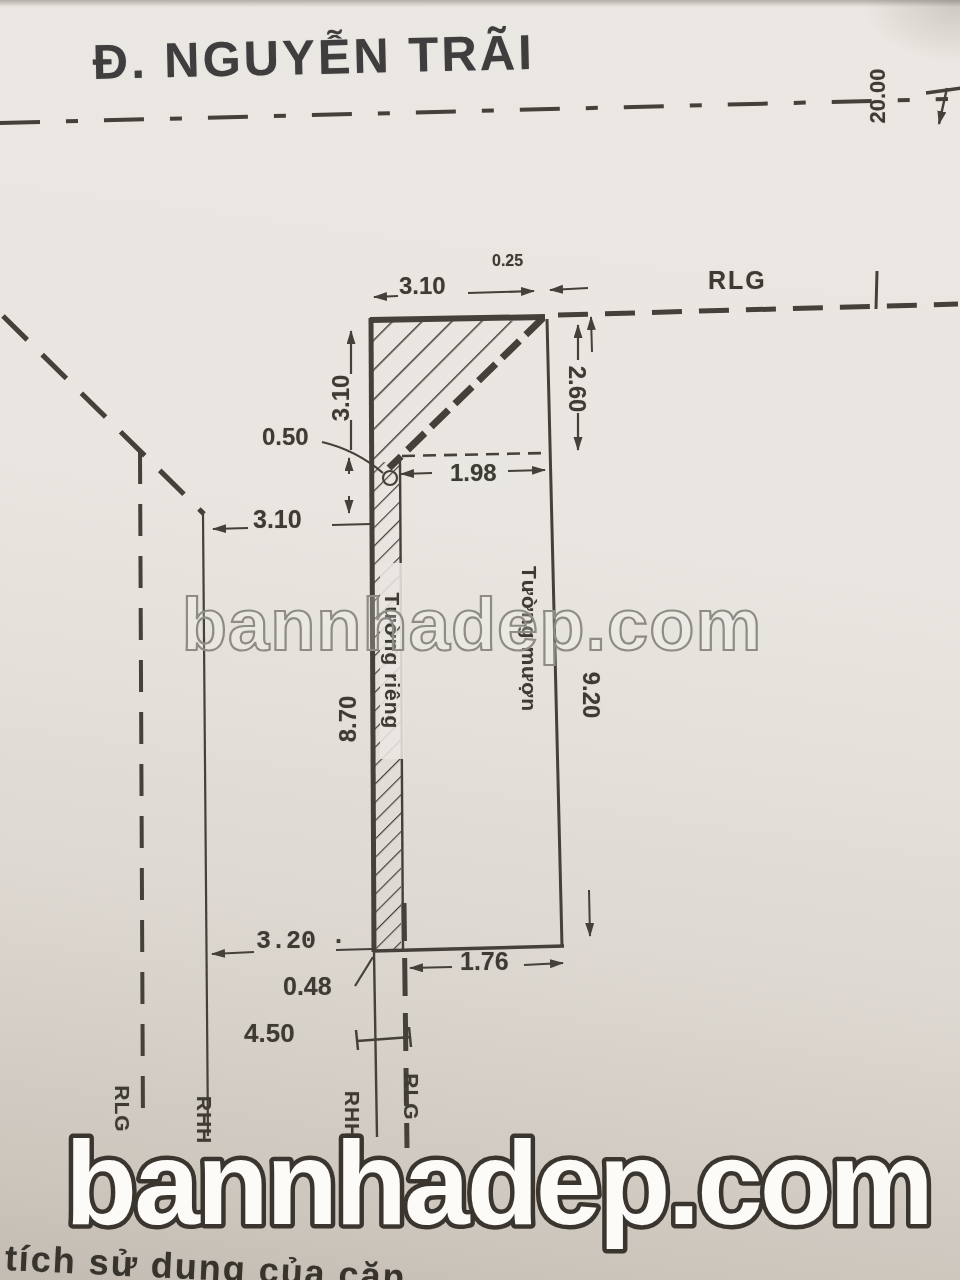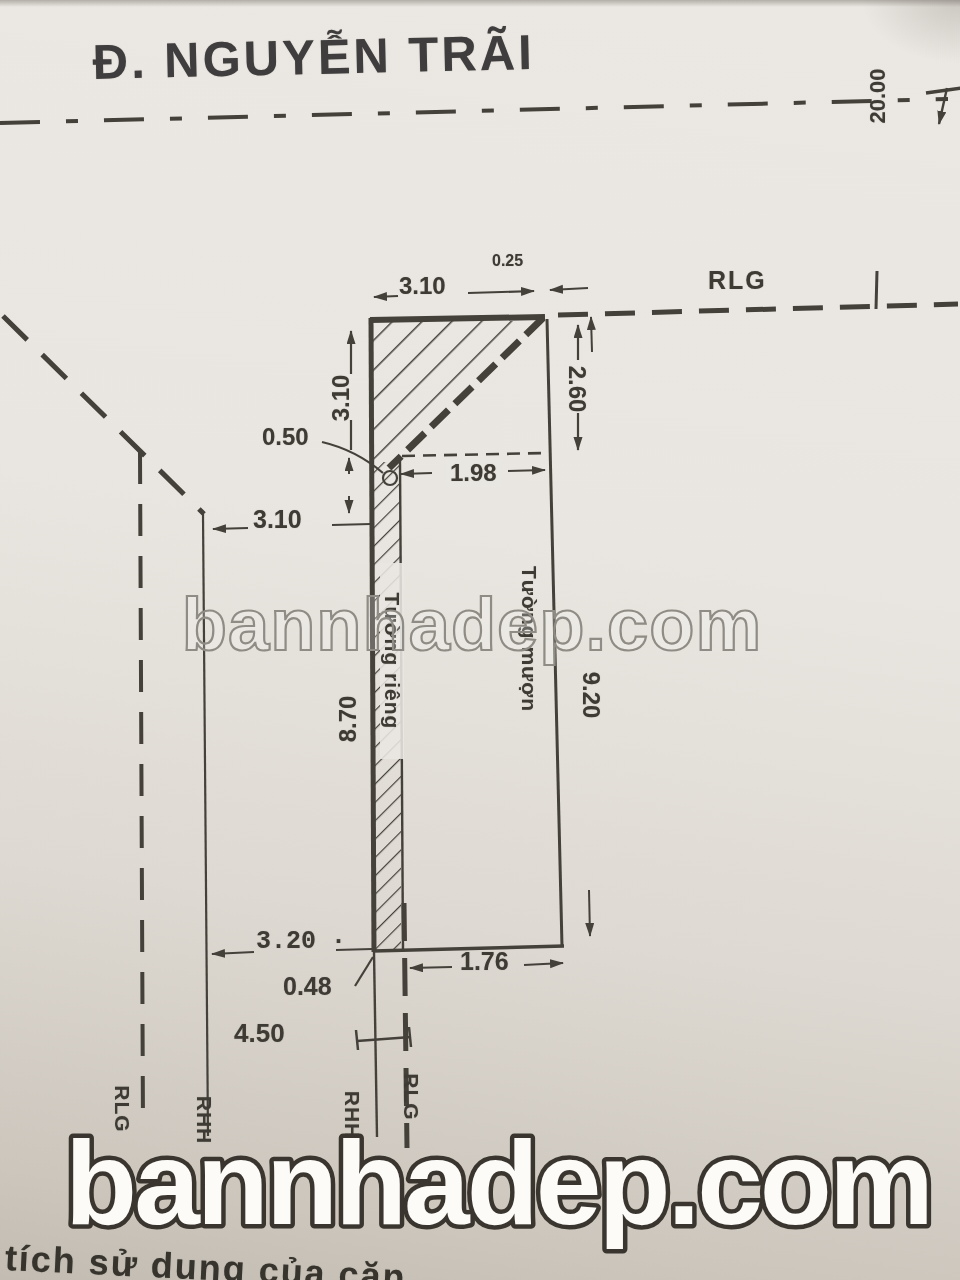--- a/index.html
+++ b/index.html
@@ -124,21 +124,21 @@
 
 <div class="lbl rot90 ctr wall-label" style="left:294px;top:649px;width:190px;font-size:21px;">Tường riêng</div>
 <div class="lbl rot90 ctr" style="left:439px;top:627px;width:180px;font-size:21px;letter-spacing:1px;">Tường mượn</div>
 
 <div class="lbl rot-90 ctr" style="left:312px;top:705px;width:72px;font-size:24px;">8.70</div>
 <div class="lbl rot90 ctr" style="left:555px;top:681px;width:72px;font-size:24px;">9.20</div>
 
 <div class="lbl" style="left:256px;top:927px;font-size:25px;font-family:Liberation Mono, monospace;">3.20 ·</div>
 <div class="lbl" style="left:283px;top:972px;font-size:25px;">0.48</div>
 <div class="lbl" style="left:460px;top:947px;font-size:25px;">1.76</div>
-<div class="lbl" style="left:234px;top:1018px;font-size:26px;">4.50</div>
+<div class="lbl" style="left:244px;top:1018px;font-size:26px;">4.50</div>
 
 <div class="lbl rot90 ctr" style="left:87px;top:1097px;width:70px;font-size:21px;letter-spacing:1px;">RLG</div>
 <div class="lbl rot90 ctr" style="left:169px;top:1108px;width:70px;font-size:21px;letter-spacing:1px;">RHH</div>
 <div class="lbl rot90 ctr" style="left:317px;top:1103px;width:70px;font-size:21px;letter-spacing:1px;">RHH</div>
 <div class="lbl rot90 ctr" style="left:376px;top:1085px;width:70px;font-size:21px;letter-spacing:1px;">RLG</div>
 
 <div class="lbl" style="left:6px;top:1237px;font-size:36px;font-weight:bold;color:#37342e;transform:rotate(2.8deg);transform-origin:left top;letter-spacing:2px;">tích sử dụng của căn</div>
 
 <svg width="960" height="1280" viewBox="0 0 960 1280" style="pointer-events:none;">
   <text x="472" y="650" text-anchor="middle" font-family="Liberation Sans, sans-serif" font-size="74" font-weight="bold" fill="rgba(255,255,255,0.22)" stroke="#8f8c85" stroke-width="2.2" letter-spacing="1">bannhadep.com</text>

